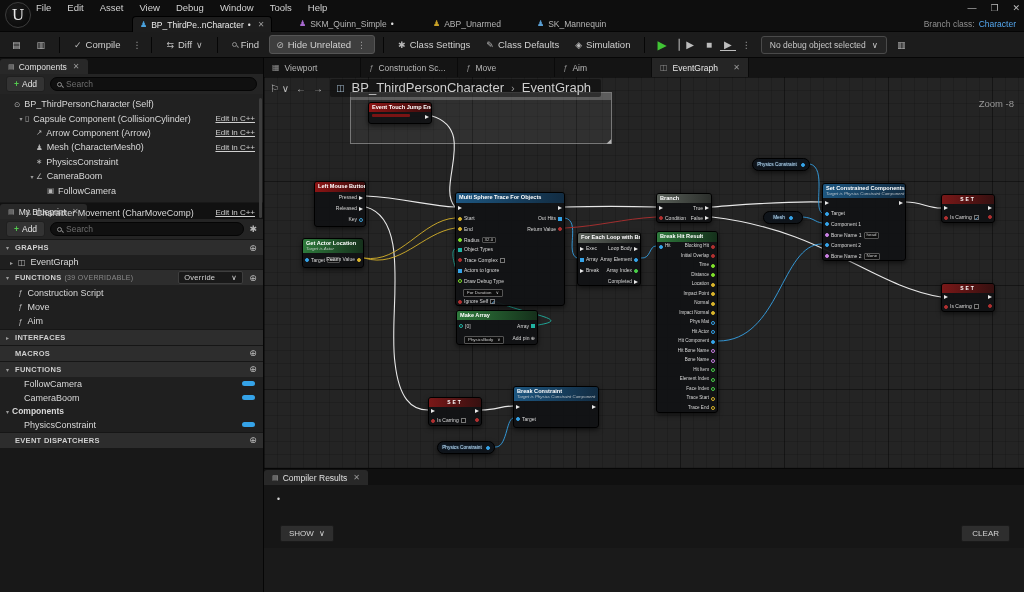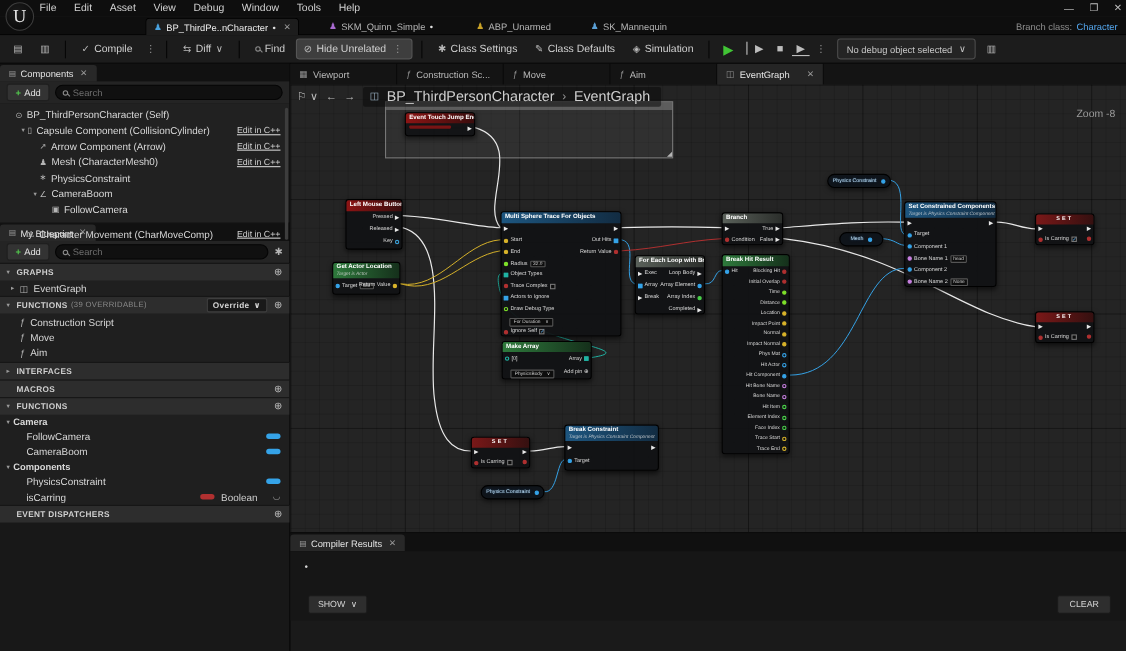--- a/index.html
+++ b/index.html
@@ -61,21 +61,21 @@
   .crow .arr{font-size:6px;color:#9a9a9a;width:8px;text-align:center}
   .crow .editcpp{margin-left:auto;font-size:8px;color:#cfcfcf;text-decoration:underline}
   .crow.gapbefore{margin-top:8px}
   .vscroll{position:absolute;right:1px;top:4px;width:3px;height:120px;background:#3d3d3d;border-radius:2px}
 
   .mbrows{background:#1f1f1f}
   .sectionrow{height:16px;background:#2d2d2d;border-top:1px solid #161616;display:flex;align-items:center;padding:0 6px;font-size:7.5px;font-weight:bold;letter-spacing:.3px;color:#cfcfcf}
   .sectionrow .arr{font-size:6px;color:#9a9a9a;width:9px}
   .sectionrow .dim{color:#8a8a8a;font-weight:normal;margin-left:3px;font-size:7px}
   .sectionrow .plusic{margin-left:auto;color:#bdbdbd;font-size:9px;font-weight:normal}
-  .ovrbtn{margin-left:auto;display:flex;gap:4px;align-items:center;background:#191919;border:1px solid #3e3e3e;border-radius:2px;color:#d5d5d5;font-size:7.5px;font-weight:bold;padding:1px 5px;margin-right:6px}
+  .ovrbtn{margin-left:auto;display:flex;gap:16px;align-items:center;background:#191919;border:1px solid #3e3e3e;border-radius:2px;color:#d5d5d5;font-size:7.5px;font-weight:normal;padding:1px 5px;margin-right:6px}
   .ovrbtn+.plusic{margin-left:0}
   .itemrow{height:14.4px;display:flex;align-items:center;font-size:9px;color:#d8d8d8;padding-left:10px}
   .itemrow .tic{font-size:8px;color:#b5b5b5;margin-right:5px;font-style:italic}
   .itemrow .arr{font-size:6px;color:#9a9a9a;width:8px}
   .grouprow{height:13px;display:flex;align-items:center;font-size:8.5px;font-weight:bold;color:#d8d8d8;padding-left:6px;gap:3px}
   .grouprow .arr{font-size:6px;color:#9a9a9a}
   .varrow{height:14px;display:flex;align-items:center;font-size:9px;color:#d8d8d8;padding:0 8px 0 24px}
   .varrow .pill{width:13px;height:5px;border-radius:3px;margin-left:auto}
   .varrow .vtype{margin-left:6px;color:#cfcfcf}
   .varrow .eye2{margin-left:14px;color:#9a9a9a;font-size:8px}
@@ -127,21 +127,21 @@
   .mk-sq{width:4px;height:4px;flex:none}
   .cb{width:5px;height:5px;border:1px solid #777;background:#0d0d0d;font-size:5px;color:#5fb3f5;line-height:4px;text-align:center;flex:none}
   .nbox{border:1px solid #555;background:#0d0d0d;padding:0 2px;font-size:4.4px;color:#ccc;border-radius:1px}
   .nsel{border:1px solid #555;background:#0d0d0d;padding:1px 3px;font-size:4.4px;color:#ccc;border-radius:1px;display:inline-flex;gap:4px;min-width:40px;justify-content:space-between}
   .getter{border-radius:7px;background:#0f141a;border:1px solid #000;display:flex;align-items:center;
     justify-content:center;gap:2px;font-size:4.8px;color:#bfe0f7;text-shadow:0 0 2px rgba(90,170,240,.6)}
   .getter .mk-circ{margin-left:2px}
   .redbar{position:absolute;left:3px;height:3px;background:#8c1414;opacity:.85;border-radius:1px}
 
   
-  .compiler{position:absolute;left:264px;top:484px;width:760px;height:80px;background:#161616;border-top:1px solid #060606}
+  .compiler{position:absolute;left:264px;top:468px;width:760px;height:80px;background:#161616;border-top:1px solid #060606}
   .compiler .panel-strip{background:#101010}
   .cmsg{display:flex;gap:6px;padding:9px 12px;font-family:"DejaVu Sans Mono","Liberation Mono",monospace;font-size:8.3px;color:#bdbdbd}
   .cmsg .bullet{color:#d5d5d5}
   .showbtn{position:absolute;left:16px;bottom:6px;background:#2e2e2e;border:1px solid #1a1a1a;border-radius:2px;color:#d5d5d5;font-size:8px;padding:3px 8px;display:flex;gap:5px;align-items:center}
   .clearbtn{position:absolute;right:14px;bottom:6px;background:#2e2e2e;border:1px solid #1a1a1a;border-radius:2px;color:#d5d5d5;font-size:8px;padding:3px 10px}
 </style>
 </head>
 <body>
 
 <div id="app">
@@ -379,45 +379,35 @@
           <div class="sectionrow">
             <span class="arr"></span>
             <span>MACROS</span>
             <span class="plusic">⊕</span>
           </div>
           <div class="sectionrow">
             <span class="arr">▾</span>
             <span>FUNCTIONS</span>
             <span class="plusic">⊕</span>
           </div>
-          <div class="grouprow">
-            <span class="arr">▾</span>
-            <span>Camera</span>
-          </div>
           <div class="varrow">
             <span>FollowCamera</span>
             <span class="pill" style="background: rgb(53, 163, 232);"></span>
           </div>
           <div class="varrow">
             <span>CameraBoom</span>
             <span class="pill" style="background: rgb(53, 163, 232);"></span>
           </div>
           <div class="grouprow">
             <span class="arr">▾</span>
             <span>Components</span>
           </div>
           <div class="varrow">
             <span>PhysicsConstraint</span>
             <span class="pill" style="background: rgb(53, 163, 232);"></span>
-          </div>
-          <div class="varrow">
-            <span>isCarring</span>
-            <span class="pill" style="background: rgb(176, 48, 48);"></span>
-            <span class="vtype">Boolean</span>
-            <span class="eye2">◡</span>
           </div>
           <div class="sectionrow">
             <span class="arr"></span>
             <span>EVENT DISPATCHERS</span>
             <span class="plusic">⊕</span>
           </div>
         </div>
     </div>
   </div>
 

